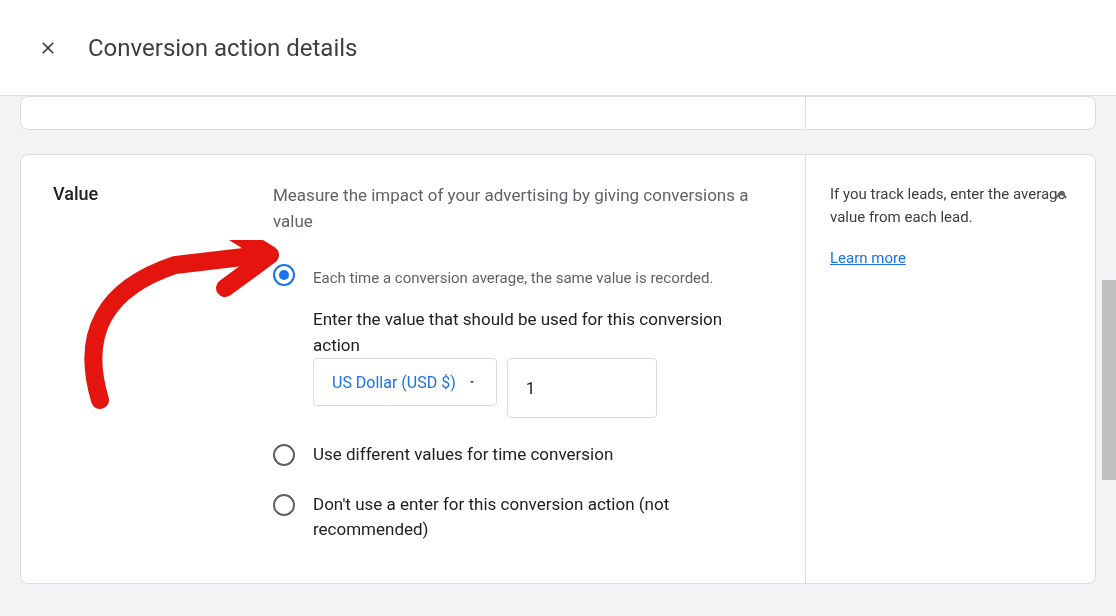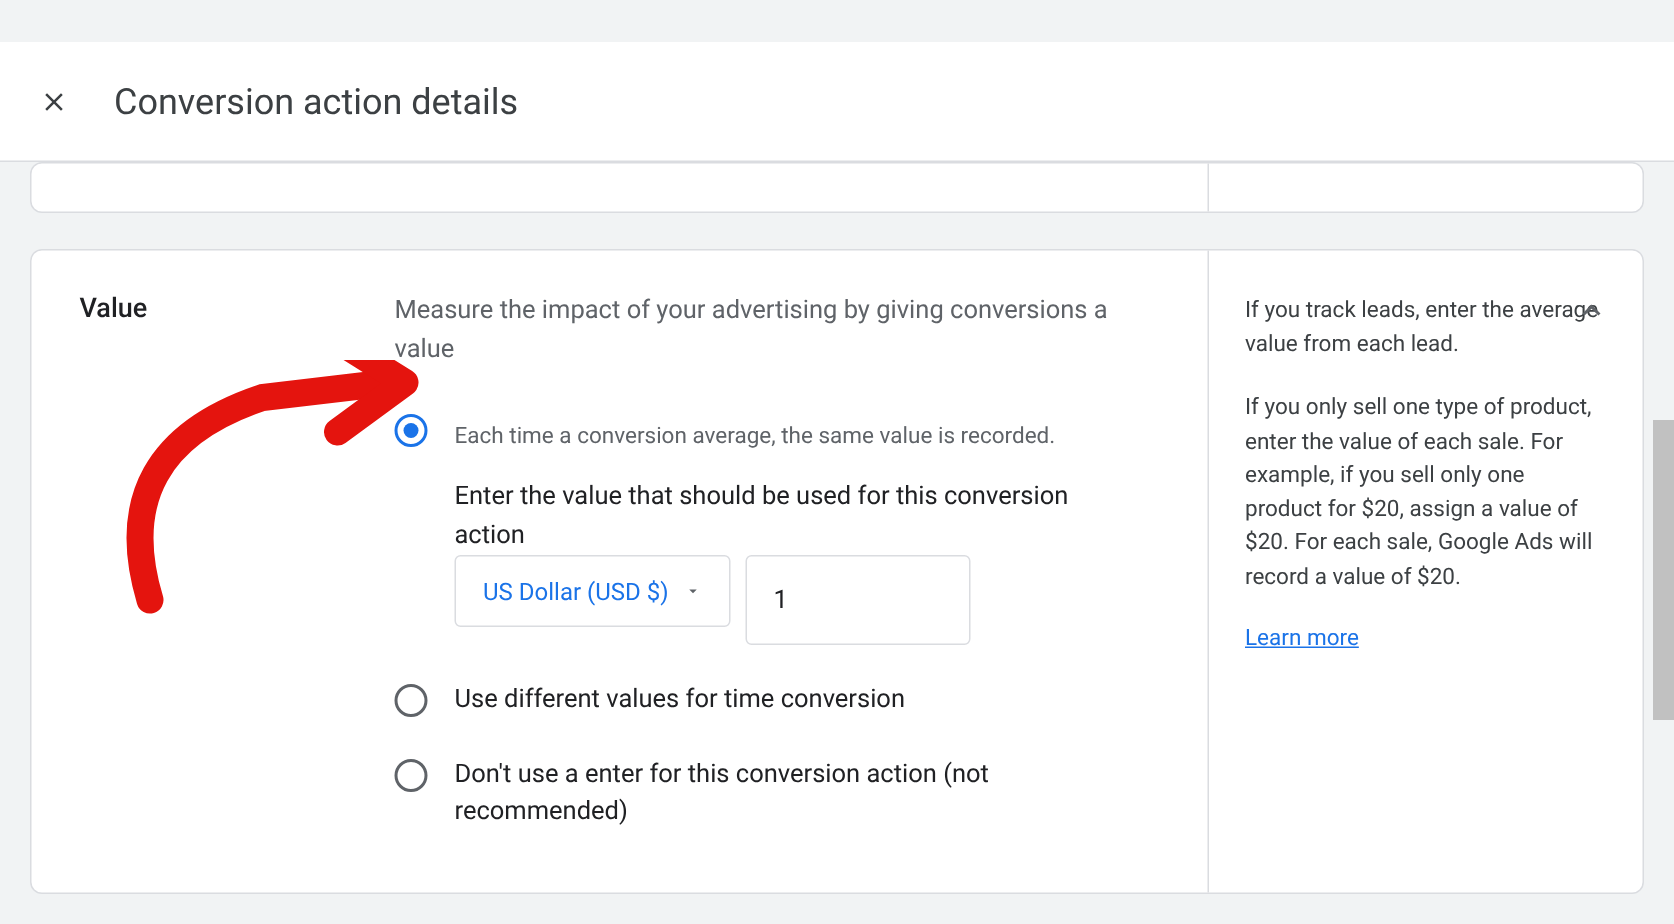--- a/index.html
+++ b/index.html
@@ -7,26 +7,25 @@
     font-family: 'Google Sans', Roboto, Arial, sans-serif;
     background: #f1f3f4;
     color: #202124;
     width: 1116px;
     height: 616px;
     overflow: hidden;
     position: relative;
   }
   .header {
     background: #fff;
-    height: 80px;
+    height: 96px;
     display: flex;
     align-items: center;
-    padding: 0 24px;
+    padding: 0 36px;
     border-bottom: 1px solid #dadce0;
-    margin-top: 28px;
   }
   .close-btn {
     width: 24px;
     height: 24px;
     display: flex;
     align-items: center;
     justify-content: center;
     cursor: pointer;
     margin-right: 28px;
     color: #3c4043;
@@ -53,20 +52,21 @@
     background: #fff;
     border: 1px solid #dadce0;
     border-radius: 8px;
     display: flex;
     position: relative;
   }
   .card-main {
     flex: 1;
     padding: 28px 32px 40px 32px;
     display: flex;
+    justify-content: space-between;
   }
   .section-label {
     font-size: 18px;
     font-weight: 500;
     color: #202124;
     width: 210px;
     flex-shrink: 0;
   }
   .section-body {
     flex: 1;
@@ -266,21 +266,20 @@
 
       </div>
     </div>
     <div class="card-side">
       <div class="collapse-caret">
         <svg width="24" height="24" viewBox="0 0 24 24">
             <path fill="currentColor" d="M7.41 15.41 12 10.83l4.59 4.58L18 14l-6-6-6 6z"></path>
           </svg>
       </div>
       <div class="side-text">If you track leads, enter the average value from each lead.</div>
-      <div class="side-text">If you only sell one type of product, enter the value of each sale. For example, if you sell only one product for $20, assign a value of $20. For each sale, Google Ads will record a value of $20.</div>
       <a class="learn-more">Learn more</a>
     </div>
   </div>
 </div>
 
 <svg class="annotation" width="220" height="170" viewBox="0 0 220 170">
   <path d="M 25 160 Q -5 60 100 25 L 185 15" stroke="#e4140e" stroke-width="18" fill="none" stroke-linecap="round"></path>
   <path d="M 155 -10 L 195 15 L 150 48" stroke="#e4140e" stroke-width="18" fill="none" stroke-linecap="round" stroke-linejoin="round"></path>
 </svg>
 

